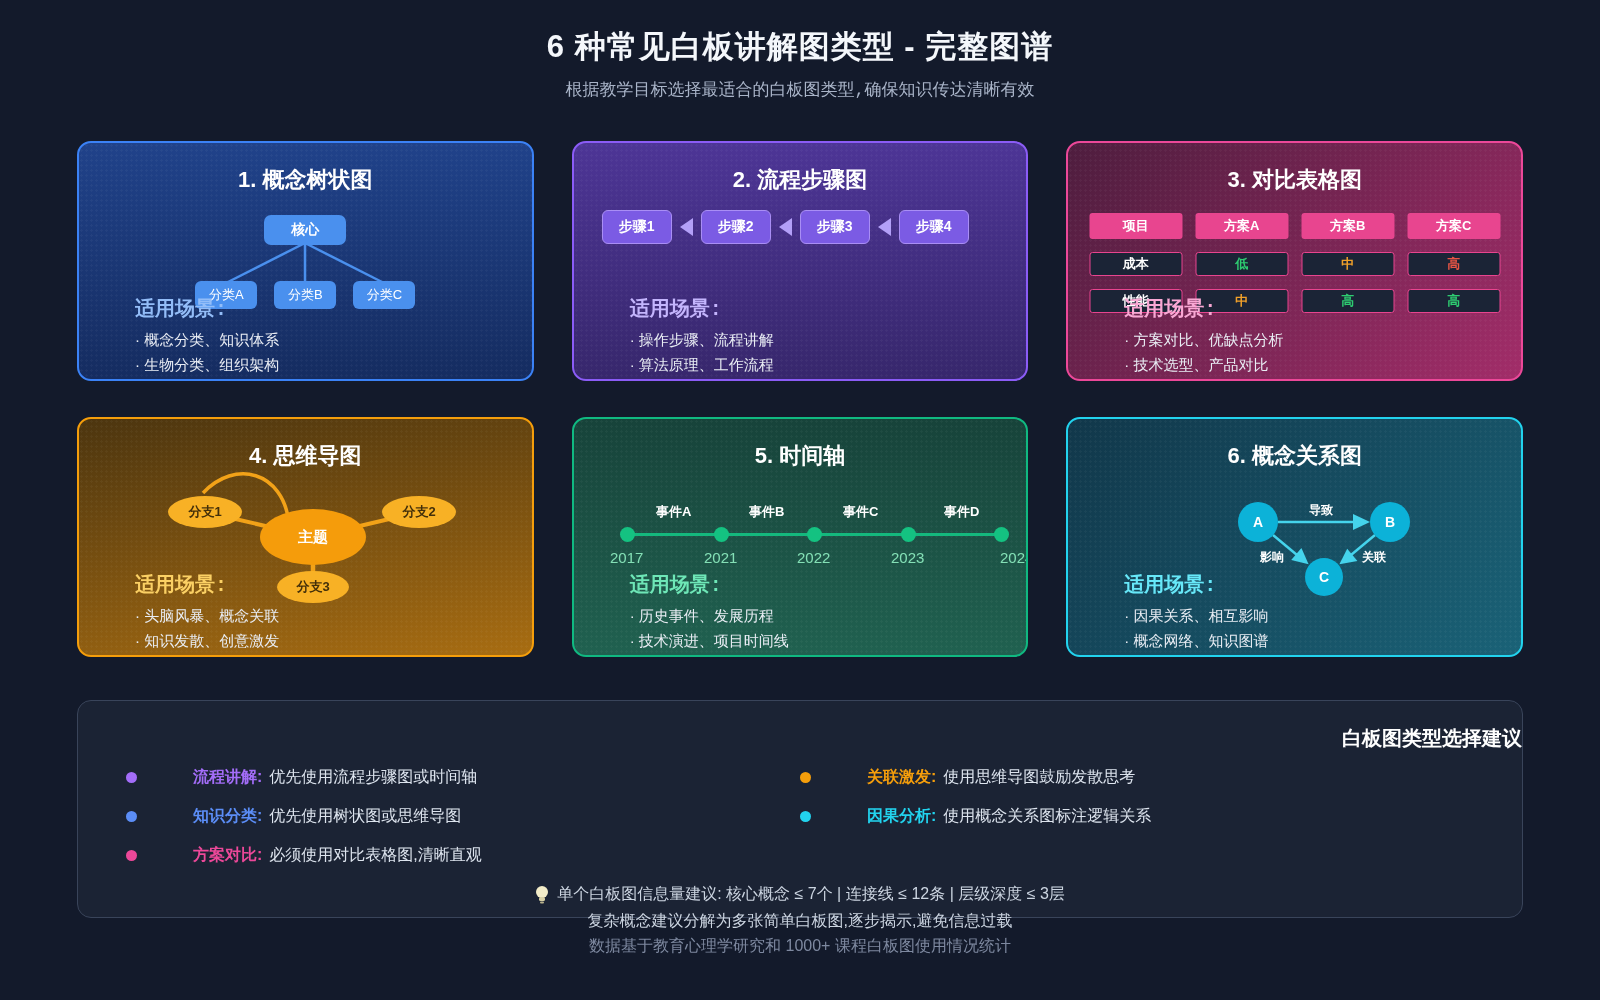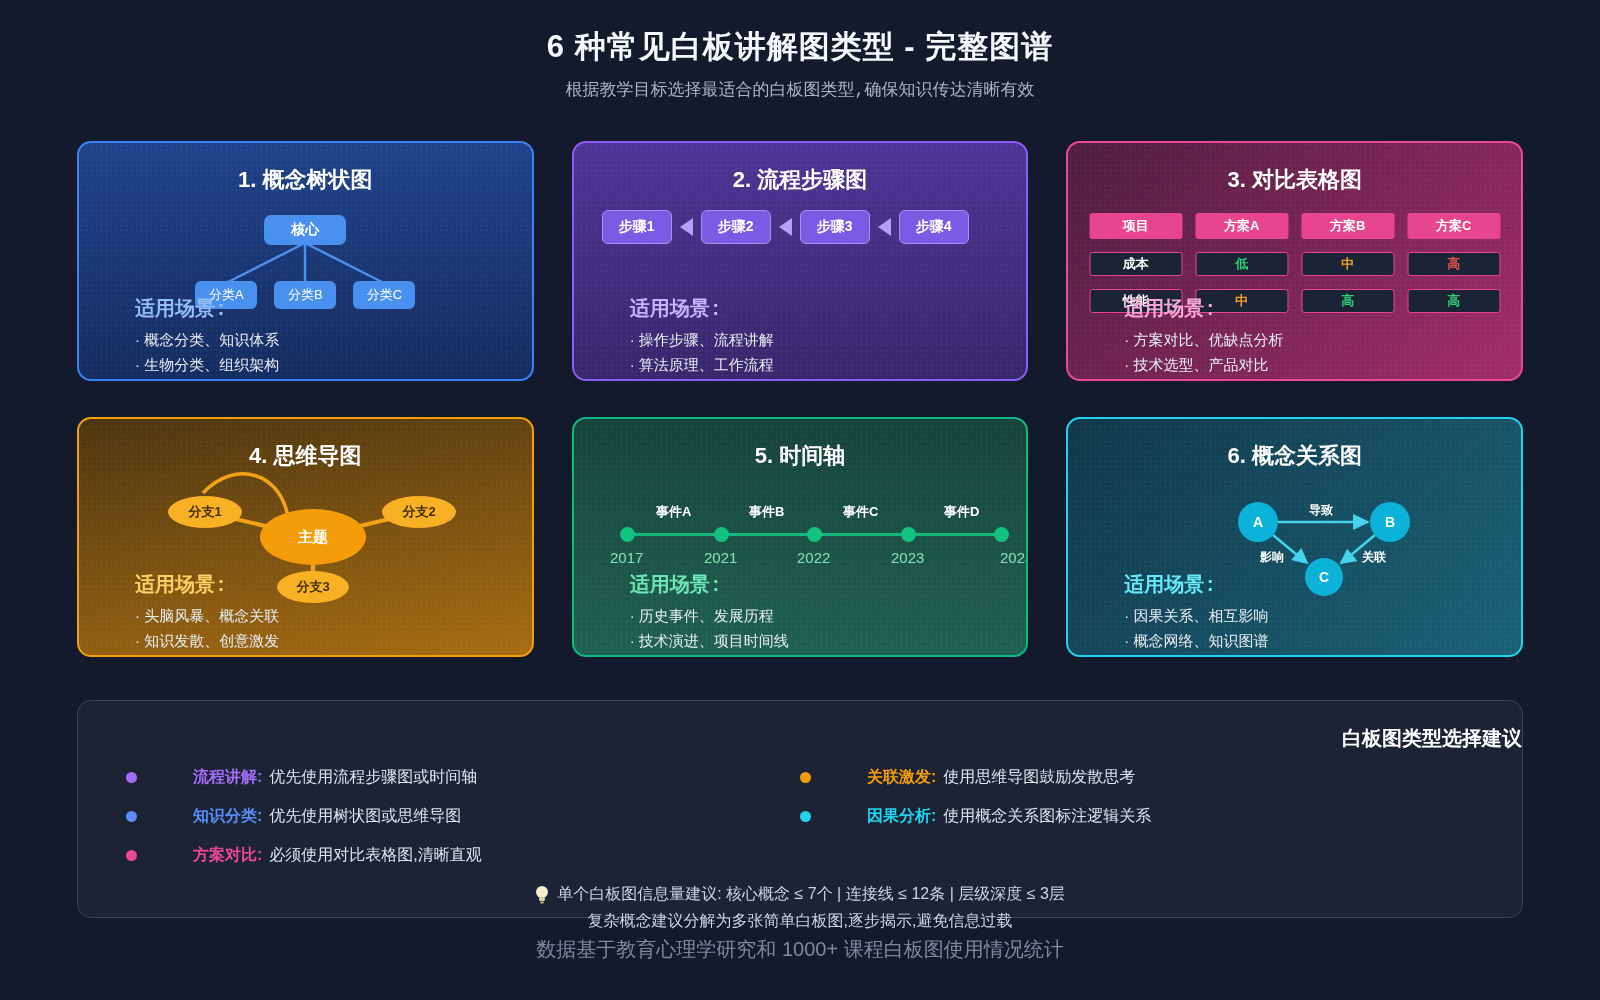--- a/index.html
+++ b/index.html
@@ -127,21 +127,21 @@
   .advice-item { display:flex; align-items:center; }
   .advice-dot { width:11px; height:11px; border-radius:50%; margin-right:56px; flex:none; }
   .advice-label { font-weight:bold; font-size:16px; margin-right:7px; white-space:nowrap; }
   .advice-text { font-size:16px; color:#dde4ee; white-space:nowrap; }
   .advice-hint {
     margin-top:16px; display:flex; justify-content:center; align-items:center; gap:8px;
     font-size:16px; color:#ccd5e1;
   }
   .advice-hint2 { margin-top:6px; text-align:center; font-size:16px; color:#ccd5e1; }
 
-  .footer { position:absolute; top:936px; left:0; width:100%; text-align:center; font-size:20px; color:#7e89a0; }
+  .footer { position:absolute; top:936px; left:0; width:100%; text-align:center; font-size:16px; color:#7e89a0; }
 </style>
 </head>
 <body>
 
 <div class="page">
 
   <div class="page-title">6 种常见白板讲解图类型 - 完整图谱</div>
   <div class="page-subtitle">根据教学目标选择最适合的白板图类型,确保知识传达清晰有效</div>
 
   <div class="cards">

